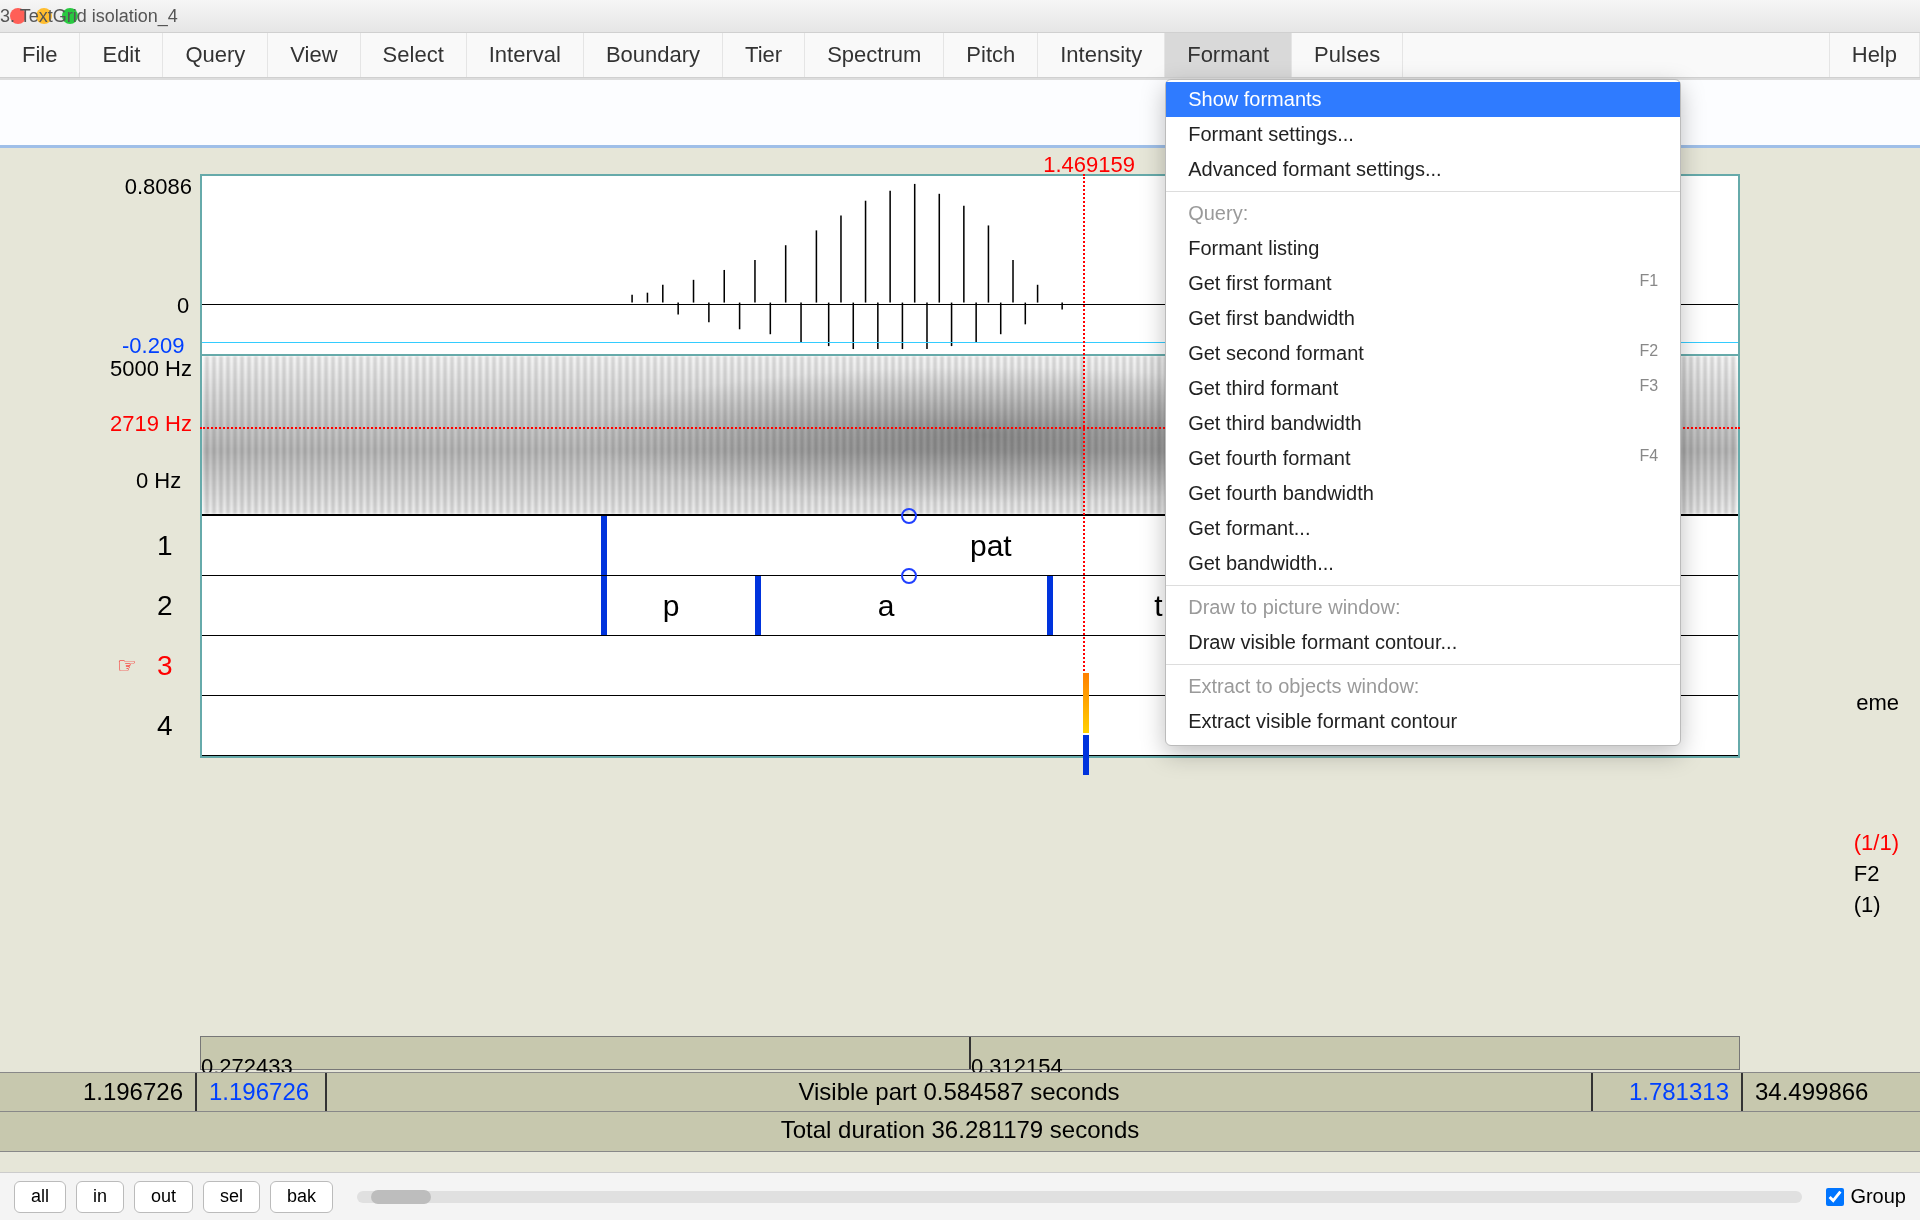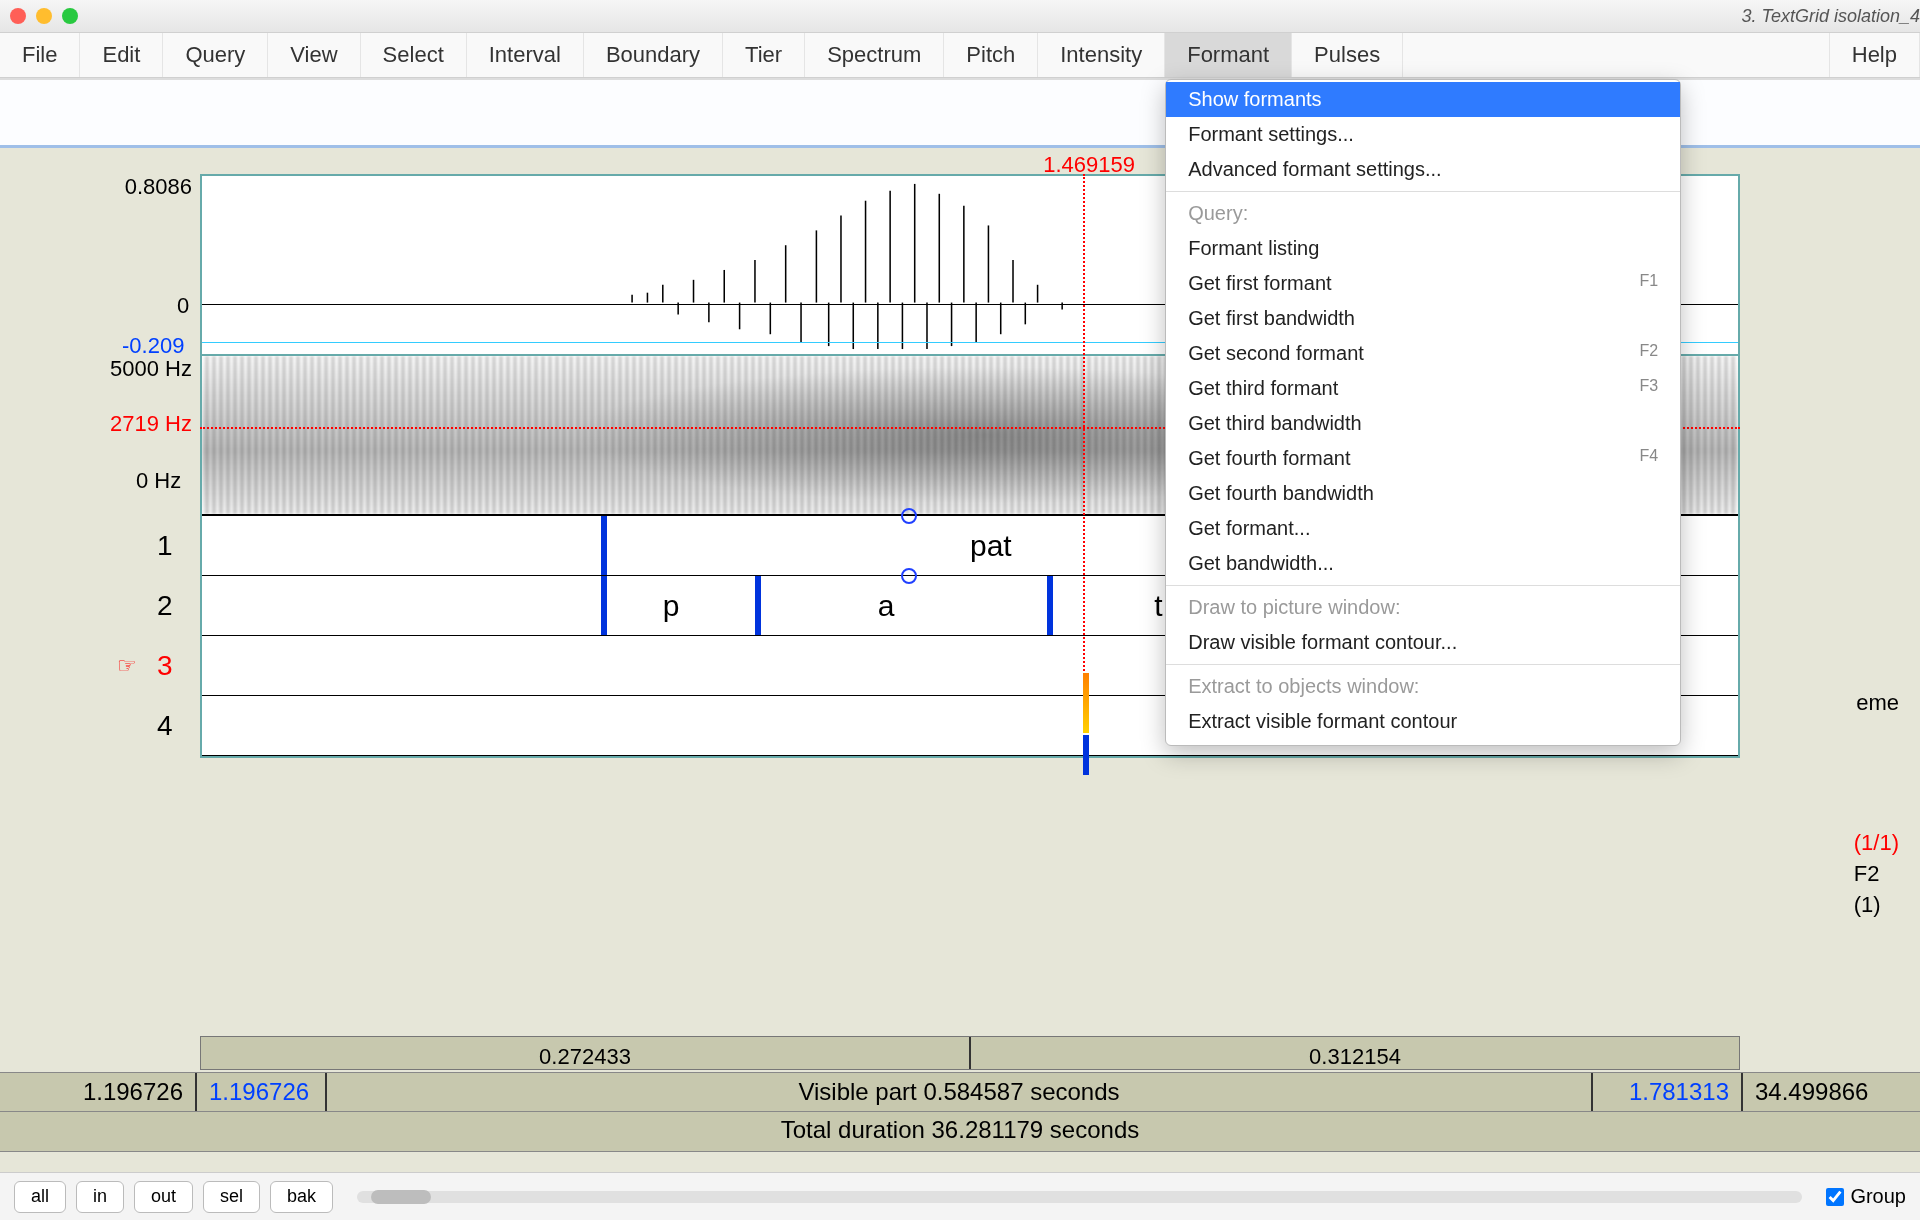--- a/index.html
+++ b/index.html
@@ -7,21 +7,21 @@
 
 .window { width: 100%; height: 100%; display: flex; flex-direction: column; background: #ececec; }
 
 
 .titlebar { height: 32px; background: linear-gradient(#f6f6f6,#e6e6e6); display: flex; align-items: center; padding: 0 10px; position: relative; }
 .traffic { display: flex; gap: 10px; }
 .traffic span { width: 16px; height: 16px; border-radius: 50%; display: inline-block; }
 .traffic .close { background: #ff5f57; }
 .traffic .min   { background: #ffbd2e; }
 .traffic .max   { background: #28c940; }
-.titlebar .title { position: absolute; left: 0; right: 0; text-align: right; font-size: 18px; color: #555; font-style: italic; }
+.titlebar .title { position: absolute; left: 0; right: 0; text-align: left; font-size: 18px; color: #555; }
 
 
 .menubar { display: flex; background: #f9f9f9; border-top: 1px solid #d0d0d0; border-bottom: 1px solid #d0d0d0; height: 46px; align-items: stretch; }
 .menubar .menuitem { padding: 0 22px; font-size: 22px; color: #333; display: flex; align-items: center; border-right: 1px solid #e5e5e5; cursor: default; position: relative; }
 .menubar .menuitem.open { background: #d9d9d9; }
 .menubar .spacer { flex: 1; border-right: 1px solid #e5e5e5; }
 
 
 .dropdown { position: absolute; top: 46px; left: 0; width: 516px; background: #fff; border: 1px solid #bbb; border-radius: 6px; box-shadow: 0 8px 24px rgba(0,0,0,.25); z-index: 100; padding: 2px 0 6px 0; }
 .dropdown .item { padding: 6px 22px; font-size: 20px; color: #222; display: flex; justify-content: space-between; }
@@ -65,21 +65,21 @@
 .tier .bound{position:absolute;top:0;bottom:0;width:6px;background:#0033dd;}
 .tier .seglabel{position:absolute;font-size:30px;color:#000;}
 
 .cursor-time{position:absolute; top:4px; left:calc(200px + 46% - 40px); font-size:22px; color:#ff0000;}
 .vcursor{position:absolute;top:26px;bottom:auto;border-left:2px dotted #ff0000;left:calc(200px + 46% );height:520px;}
 .hcursor{position:absolute; left:200px; right:180px; top:calc(26px + 180px + 73px); border-top:2px dotted #ff0000;}
 .circle{position:absolute;width:16px;height:16px;border:2px solid #2040ff;border-radius:50%;background:transparent;}
 
 
 .row-times { position:absolute; left:200px; right:180px; bottom:102px; height:34px; background:#c7c8ae; border:1px solid #777; display:flex; }
-.row-times .half{flex:1;text-align:center;font-size:22px;padding-top:7px; border-right:2px solid #333;}
+.row-times .half{flex:1;text-align:left;font-size:22px;padding-top:17px; border-right:2px solid #333;}
 .row-times .half:last-child{border-right:none;}
 
 .row-visible { position:absolute; left:0; right:0; bottom:60px; height:40px; background:#c7c8ae; display:flex; border-top:1px solid #888; border-bottom:1px solid #888;}
 .row-visible .cell{padding:5px 12px;font-size:24px;border-right:2px solid #333;}
 .row-visible .cell.left{width:197px;text-align:right;}
 .row-visible .cell.leftblue{width:130px;color:#0040ff;}
 .row-visible .cell.mid{flex:1;text-align:center;}
 .row-visible .cell.rightblue{width:150px;color:#0040ff;text-align:right;}
 .row-visible .cell.right{width:177px;text-align:left;border-right:none;}
 

